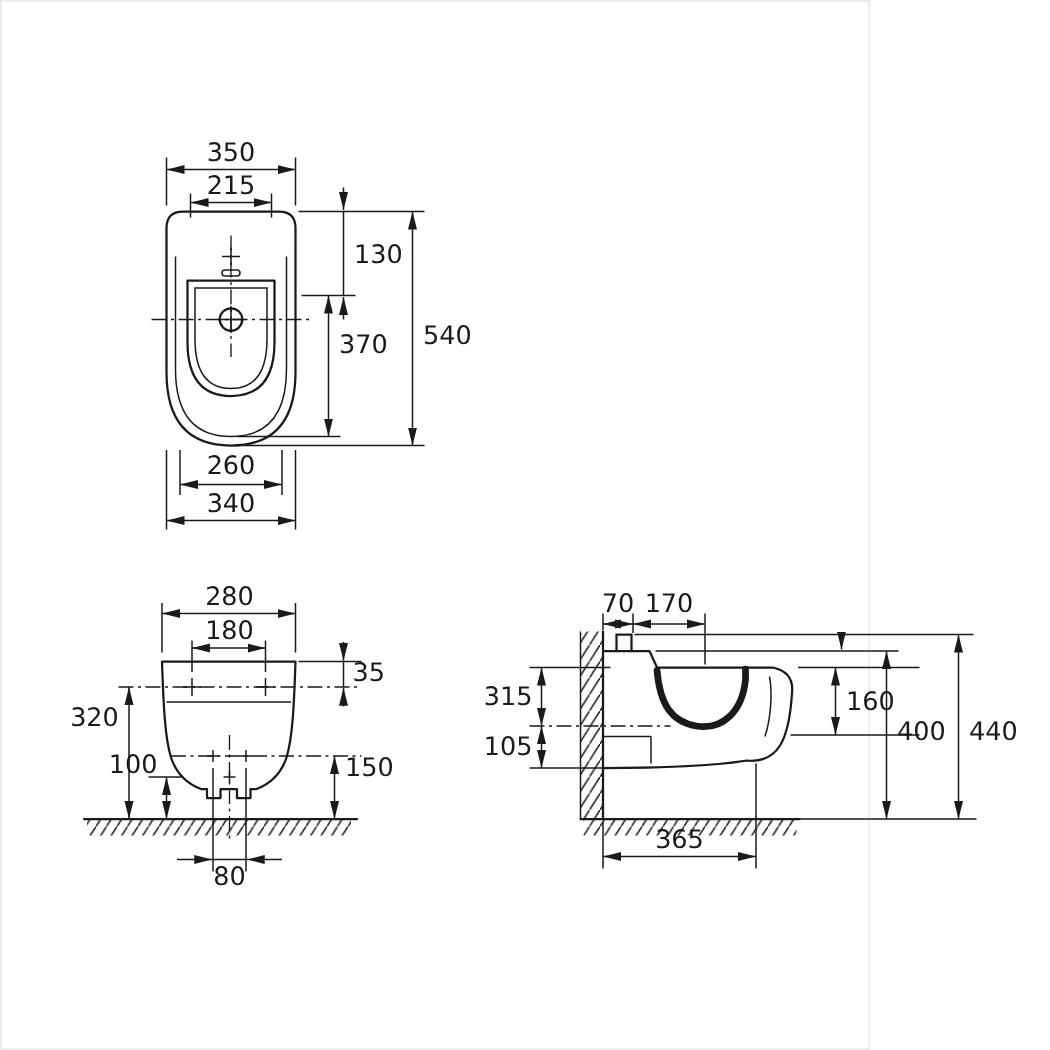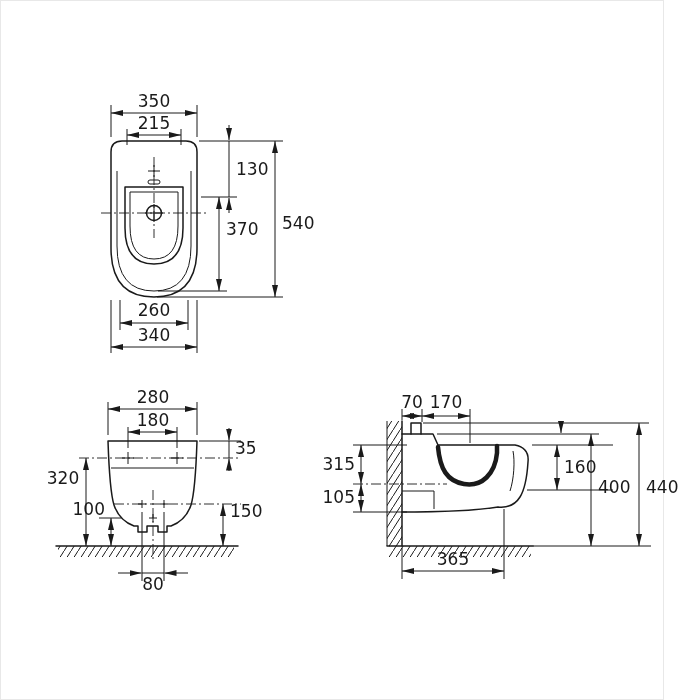--- a/index.html
+++ b/index.html
@@ -1,16 +1,16 @@
 <!DOCTYPE html>
 <html><head>
 <meta charset="utf-8">
 <style>
   html,body{margin:0;padding:0;background:#fff;}
-  #stage{width:664px;height:700px;background:#fff;position:relative;box-sizing:border-box;border:1px solid #e8e8e8;}
+  #stage{width:580px;height:700px;background:#fff;position:relative;box-sizing:border-box;border:1px solid #e8e8e8;}
   svg{display:block;}
   text{font-family:"DejaVu Sans","Liberation Sans",sans-serif;font-size:17px;fill:#1a1a1a;}
   .ol{fill:none;stroke:#1a1a1a;stroke-width:1.5;stroke-linejoin:round;stroke-linecap:round;}
   .thin{fill:none;stroke:#1a1a1a;stroke-width:1;}
   .dim{fill:none;stroke:#1a1a1a;stroke-width:1;}
   .cl{fill:none;stroke:#1a1a1a;stroke-width:.9;stroke-dasharray:10 3 2 3;}
   .thick{fill:none;stroke:#1a1a1a;stroke-width:4.5;stroke-linecap:round;}
   .hatchfill{fill:url(#hatch);stroke:none;}
 </style>
 </head>

